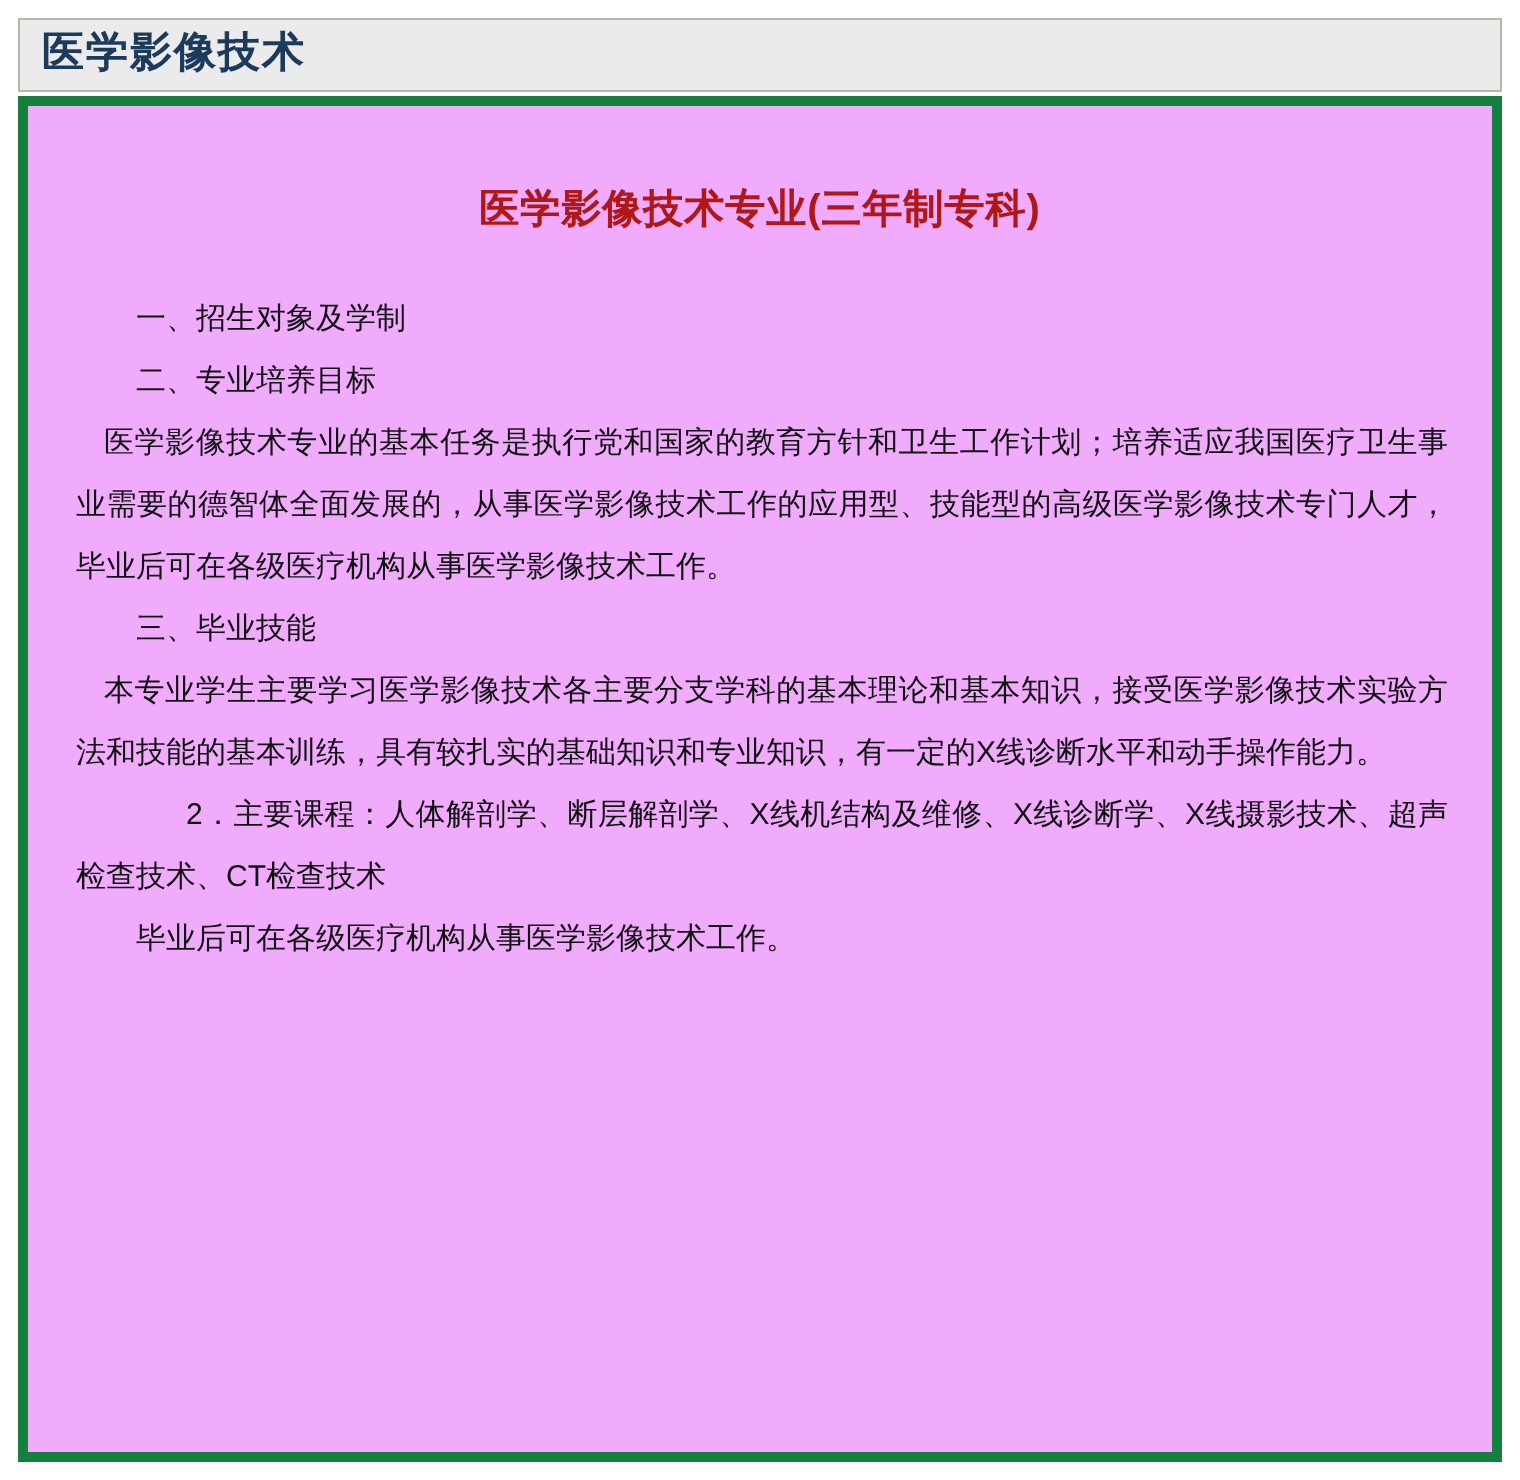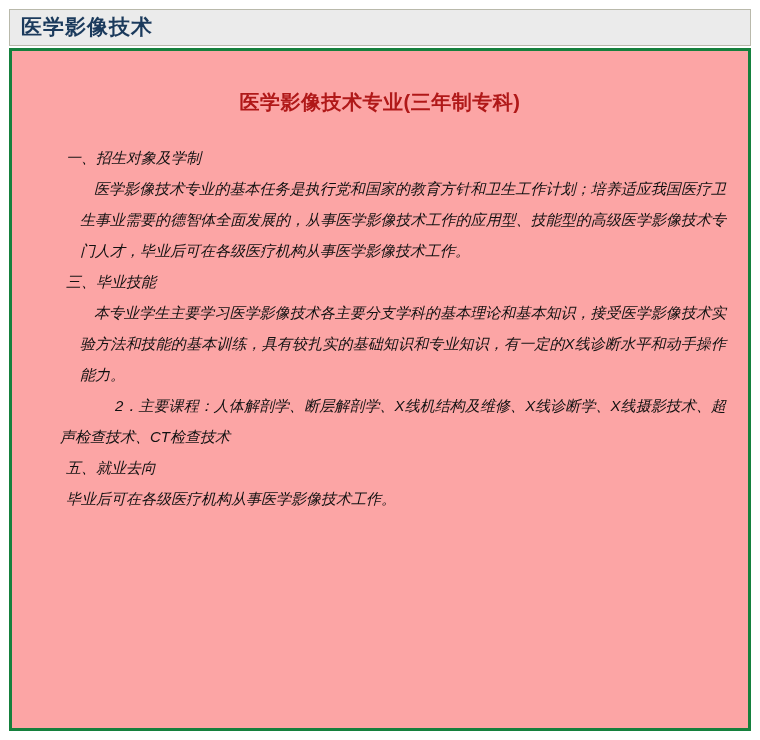--- a/index.html
+++ b/index.html
@@ -41,64 +41,63 @@
     letter-spacing: 1px;
     line-height: 28px;
     white-space: nowrap;
   }
   .content-panel {
     position: absolute;
     left: 9px;
     top: 48px;
     width: 742px;
     height: 683px;
-    background: #fca5a5;
-    border: 3px solid #15803d;
+    background: #f0abfc;
+    border: 5px solid #15803d;
     box-sizing: border-box;
     overflow: hidden;
   }
   .doc-title {
     text-align: center;
     font-size: 20px;
     font-weight: bold;
     color: #b01818;
     margin-top: 38px;
     margin-bottom: 0;
     letter-spacing: 0.5px;
   }
   .body-text {
     margin-top: 26px;
     padding: 0 22px 0 24px;
     color: #111111;
     font-size: 15px;
     line-height: 31px;
     text-align: justify;
-    font-style: italic;
   }
   .p {
     margin: 0;
   }
   .indent-1 { text-indent: 30px; }
-  .indent-2 { text-indent: 14px; margin-left: 44px; }
-  .indent-3 { text-indent: 55px; margin-left: 24px; }
+  .indent-2 { text-indent: 14px; }
+  .indent-3 { text-indent: 55px; }
 </style>
 </head>
 <body>
 
 <div class="page">
 
   <div class="header-bar"></div>
   <div class="header-title">医学影像技术</div>
 
   <div class="content-panel">
     <div class="doc-title">医学影像技术专业(三年制专科)</div>
     <div class="body-text">
         <p class="p indent-1">一、招生对象及学制</p>
+        <p class="p indent-1">二、专业培养目标</p>
         <p class="p indent-2">医学影像技术专业的基本任务是执行党和国家的教育方针和卫生工作计划；培养适应我国医疗卫生事业需要的德智体全面发展的，从事医学影像技术工作的应用型、技能型的高级医学影像技术专门人才，毕业后可在各级医疗机构从事医学影像技术工作。</p>
         <p class="p indent-1">三、毕业技能</p>
         <p class="p indent-2">本专业学生主要学习医学影像技术各主要分支学科的基本理论和基本知识，接受医学影像技术实验方法和技能的基本训练，具有较扎实的基础知识和专业知识，有一定的X线诊断水平和动手操作能力。</p>
         <p class="p indent-3">2．主要课程：人体解剖学、断层解剖学、X线机结构及维修、X线诊断学、X线摄影技术、超声检查技术、CT检查技术</p>
-        <p class="p indent-1">五、就业去向</p>
         <p class="p indent-1">毕业后可在各级医疗机构从事医学影像技术工作。</p>
       </div>
   </div>
 
 </div>
 
 </body></html>

